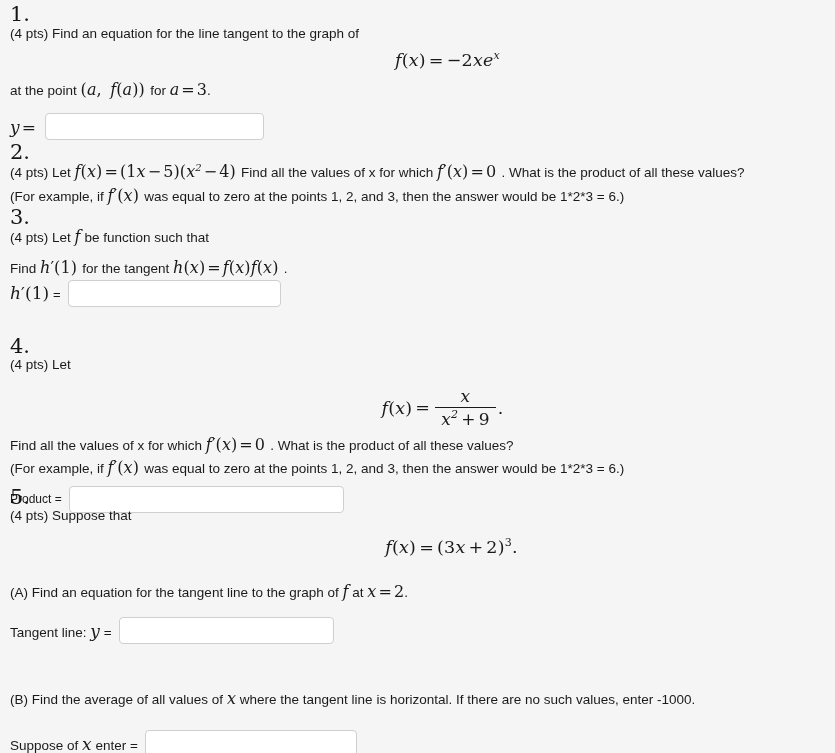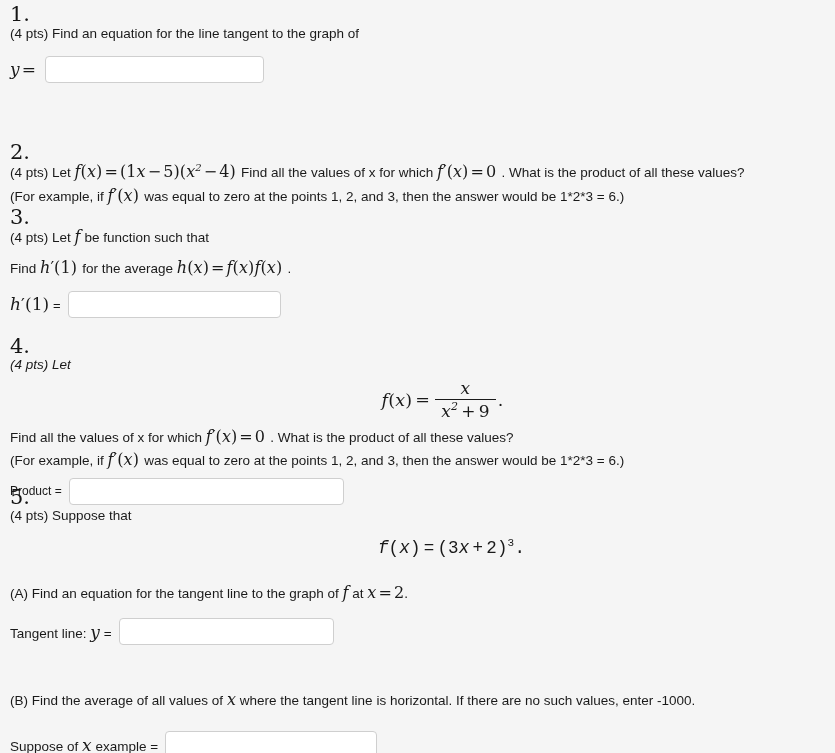--- a/index.html
+++ b/index.html
@@ -131,21 +131,36 @@
 
   <div class="abs" style="left:0; top:4px; width:835px;">
 
     <div class="pnum">1.</div>
 
     <div class="prose" style="margin-top:-1px;">
       <span>(4 pts)</span>
       <span>Find an equation for the line tangent to the graph of</span>
     </div>
 
-
+    <div class="display-eq" style="margin-top:6px;">
+      <div class="dmath">
+        <span style="display:inline-block; margin-left:60px;">
+          <span>f</span><span class="rm">(</span><span>x</span><span class="rm">)</span><span class="op">=</span><span class="rm">−</span><span class="rm">2</span><span>xe</span><sup>x</sup>
+        </span>
+      </div>
+    </div>
+
+    <div class="prose" style="margin-top:9px;">
+      <span>at the point</span>
+      <span class="m">
+        <span class="up">(</span>a<span class="up">, </span> f<span class="up">(</span>a<span class="up">)</span><span class="up">)</span>
+      </span>
+      <span>for</span>
+      <span class="m">a<span class="op">=</span><span class="up">3</span></span><span>.</span>
+    </div>
 
     <div class="ansrow" style="margin-top:12px;">
       <span class="anslabel m" style="font-size:17px;">
         y<span class="op">=</span>
       </span>
       <input class="ansbox" style="width: 219px;" type="text" value="">
     </div>
   </div>
 
   <div class="abs" style="left:0; top:142px; width:835px;">
@@ -181,45 +196,45 @@
       <span class="m">f</span>
       <span>be function such that</span>
     </div>
 
 
     <div class="prose" style="margin-top:8px;">
       <span>Find</span>
       <span class="m">
         h<span class="prime">′</span><span class="up">(</span><span class="up">1</span><span class="up">)</span>
       </span>
-      <span>for the average</span>
+      <span>for the tangent</span>
       <span class="m">
         h<span class="up">(</span>x<span class="up">)</span><span class="op">=</span>f<span class="up">(</span>x<span class="up">)</span>f<span class="up">(</span>x<span class="up">)</span>
       </span><span>.</span>
     </div>
 
-    <div class="ansrow" style="margin-top:11px;">
+    <div class="ansrow" style="margin-top:0;">
       <span class="anslabel">
         <span class="m" style="font-size:17px;">h<span class="prime">′</span><span class="up">(</span><span class="up">1</span><span class="up">)</span></span>
         <span style="font-size:13px;">=</span>
       </span>
       <input class="ansbox" style="width: 213px;" type="text" value="">
     </div>
   </div>
 
   <div class="abs" style="left:0; top:336px; width:835px;">
 
     <div class="pnum">4.</div>
 
-    <div class="prose" style="margin-top:-2px;font-style:italic;">
+    <div class="prose" style="margin-top:-2px;">
       <span>(4 pts)</span>
       <span>Let</span>
     </div>
 
-    <div class="display-eq" style="margin-top:5px;">
+    <div class="display-eq" style="margin-top:13px;">
       <div class="dmath">
         <span style="display:inline-block; margin-left:50px; white-space:nowrap;">
           <span>f</span><span class="rm">(</span><span>x</span><span class="rm">)</span><span class="op">=</span><span class="frac"><span class="num"><span>x</span></span><span class="den"><span>x</span><sup>2</sup><span class="op">+</span><span class="rm">9</span></span></span><span class="rm">.</span>
         </span>
       </div>
     </div>
 
     <div class="prose tight" style="margin-top:4px;">
       <span>Find all the values of x for which</span>
       <span class="m">
@@ -244,21 +259,21 @@
 
     <div class="pnum">5.</div>
 
     <div class="prose" style="margin-top:-2px;">
       <span>(4 pts)</span>
       <span>Suppose that</span>
     </div>
 
     <div class="display-eq" style="margin-top:11px;">
       <div class="dmath">
-        <span style="display:inline-block; margin-left:68px;font-family:Liberation Mono, monospace;">
+        <span style="display:inline-block; margin-left:68px;">
           <span>f</span><span class="rm">(</span><span>x</span><span class="rm">)</span><span class="op">=</span><span class="rm">(</span><span class="rm">3</span><span>x</span><span class="op">+</span><span class="rm">2</span><span class="rm">)</span><sup class="rm">3</sup><span class="rm">.</span>
         </span>
       </div>
     </div>
 
     <div class="prose" style="margin-top:24px;">
       <span>(A) Find an equation for the tangent line to the graph of</span>
       <span class="m">f</span>
       <span>at</span>
       <span class="m">x<span class="op">=</span><span class="up">2</span></span><span>.</span>
@@ -276,19 +291,19 @@
     <div class="prose" style="margin-top:44px;">
       <span>(B) Find the average of all values of</span>
       <span class="m">x</span>
       <span>where the tangent line is horizontal. If there are no such values, enter -1000.</span>
     </div>
 
     <div class="ansrow" style="margin-top:19px;">
       <span class="anslabel">
         <span>Suppose of</span>
         <span class="m" style="font-size:17px;">x</span>
-        <span>example =</span>
+        <span>enter =</span>
       </span>
       <input class="ansbox" style="width: 212px;" type="text" value="">
     </div>
   </div>
 
 </div>
 
 </body></html>

